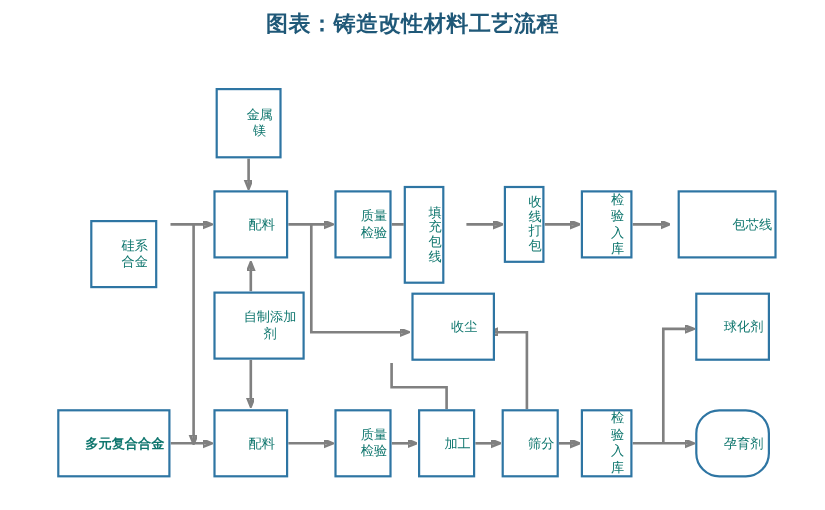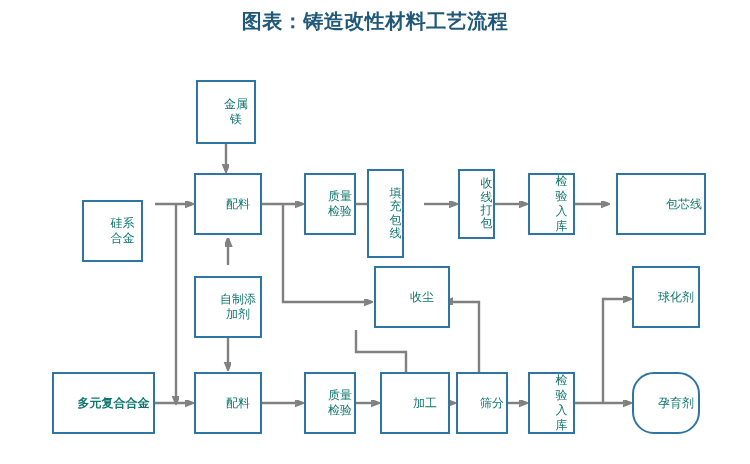--- a/index.html
+++ b/index.html
@@ -103,39 +103,39 @@
   </div>
   <div class="node narrow" style="left:458px;top:169px;width:37px;height:70px;">
     <span class="lbl">收线打包</span>
   </div>
   <div class="node" style="left:528px;top:173px;width:47px;height:62px;">
     <span class="lbl">检验入库</span>
   </div>
   <div class="node" style="left:616px;top:173px;width:90px;height:62px;text-align:right;">
     <span class="lbl">包芯线</span>
   </div>
-  <div class="node" style="left:194px;top:265px;width:68px;height:62px;margin-top:11px;">
+  <div class="node" style="left:194px;top:265px;width:83px;height:62px;">
     <span class="lbl">自制添加剂</span>
   </div>
   <div class="node" style="left:374px;top:266px;width:76px;height:62px;">
     <span class="lbl">收尘</span>
   </div>
   <div class="node" style="left:632px;top:266px;width:68px;height:62px;">
     <span class="lbl">球化剂</span>
   </div>
   <div class="node" style="left:52px;top:372px;width:103px;height:62px;font-weight:bold;">
     <span class="lbl">多元复合合金</span>
   </div>
   <div class="node" style="left:194px;top:372px;width:68px;height:62px;">
     <span class="lbl">配料</span>
   </div>
   <div class="node" style="left:304px;top:372px;width:52px;height:62px;">
     <span class="lbl">质量检验</span>
   </div>
-  <div class="node" style="left:380px;top:372px;width:70px;height:62px;">
+  <div class="node" style="left:380px;top:372px;width:52px;height:62px;">
     <span class="lbl">加工</span>
   </div>
   <div class="node" style="left:456px;top:372px;width:52px;height:62px;">
     <span class="lbl">筛分</span>
   </div>
   <div class="node" style="left:528px;top:372px;width:47px;height:62px;">
     <span class="lbl">检验入库</span>
   </div>
   <div class="node" style="left:632px;top:372px;width:68px;height:62px;border-radius:22px;">
     <span class="lbl">孕育剂</span>

